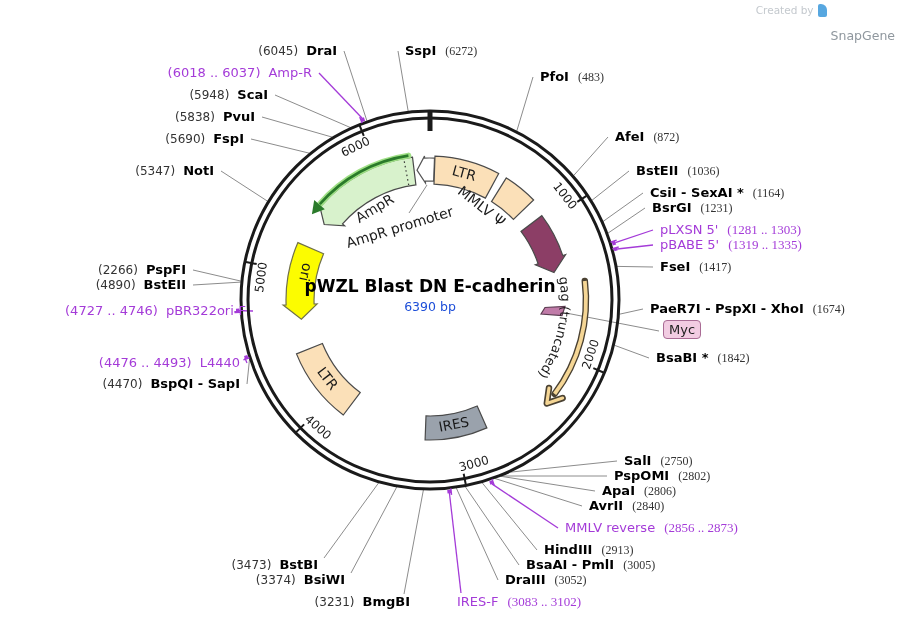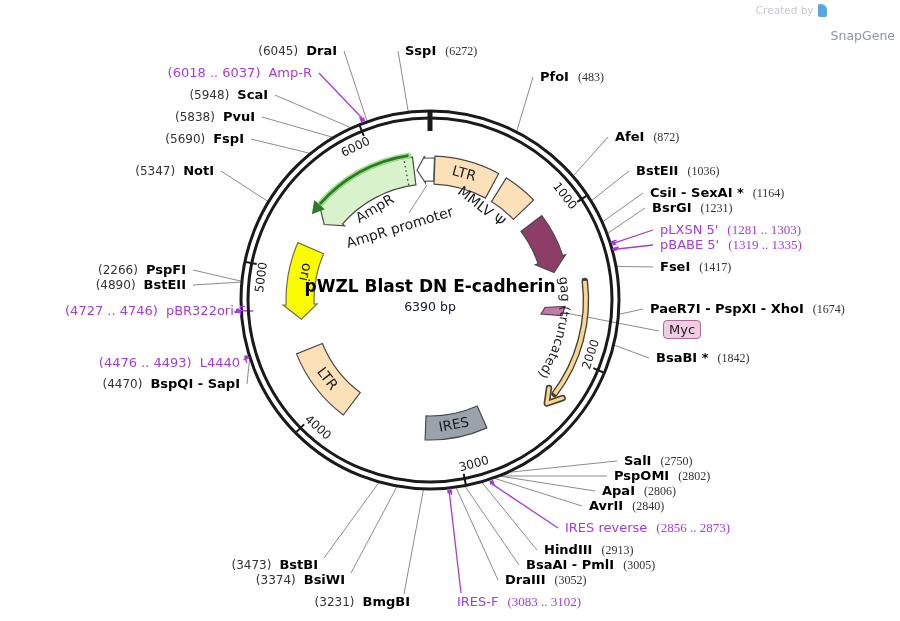--- a/index.html
+++ b/index.html
@@ -8,21 +8,21 @@
   #map{position:absolute;left:0;top:0;}
   .site-label{position:absolute;white-space:nowrap;font-size:12px;color:#333;line-height:16px;}
   .site-label .nm{font-weight:bold;color:#000;font-size:13px;}
   .site-label.sideL .nm{margin-left:8px;}
   .site-label.sideR .pos{margin-left:9px;font-family:Liberation Serif, serif;}
   .site-label.primer{color:#A43BD8;font-size:13px;}
   .site-label.primer .nm{font-weight:normal;color:#A43BD8;font-size:13px;}
   .alignR{}
   #title-block{position:absolute;left:280px;top:276px;width:300px;text-align:center;}
   #plasmid-title{font-size:17px;font-weight:bold;color:#000;}
-  #plasmid-length{font-size:12.5px;color:#0f172a;margin-top:3px;}
+  #plasmid-length{font-size:12.5px;color:#1d4ed8;margin-top:3px;}
   #myc-badge{position:absolute;left:663px;top:320px;background:#F2CCE2;border:1px solid #A96C95;
              border-radius:4px;padding:0 5px;font-size:13px;color:#222;line-height:17px;}
   #watermark{position:absolute;right:5px;top:4px;display:flex;align-items:flex-start;gap:4px;}
   #wm-created{font-size:10.5px;color:#C4C9CE;}
   #wm-logo{width:9px;height:13px;background:#57A7E0;border-radius:2px 6px 2px 2px;}
   #wm-brand{font-size:12.5px;color:#8F979E;font-weight:400;margin-top:24px;}
 </style>
 </head>
 <body>
 
@@ -150,21 +150,21 @@
       <span class="site-label sideR" style="left: 652px; top: 200px;"><span class="nm">BsrGI</span><span class="pos">(1231)</span></span>
       <span class="site-label sideR primer" style="left: 660px; top: 222px;"><span class="nm">pLXSN 5'</span><span class="pos">(1281 .. 1303)</span></span>
       <span class="site-label sideR primer" style="left: 660px; top: 237px; text-align: center;"><span class="nm">pBABE 5'</span><span class="pos">(1319 .. 1335)</span></span>
       <span class="site-label sideR" style="left: 660px; top: 259px;"><span class="nm">FseI</span><span class="pos">(1417)</span></span>
       <span class="site-label sideR" style="left: 650px; top: 301px;"><span class="nm">PaeR7I - PspXI - XhoI</span><span class="pos">(1674)</span></span>
       <span class="site-label sideR" style="left: 656px; top: 350px;"><span class="nm">BsaBI *</span><span class="pos">(1842)</span></span>
       <span class="site-label sideR" style="left: 624px; top: 453px;"><span class="nm">SalI</span><span class="pos">(2750)</span></span>
       <span class="site-label sideR" style="left: 614px; top: 468px;"><span class="nm">PspOMI</span><span class="pos">(2802)</span></span>
       <span class="site-label sideR" style="left: 602px; top: 483px;"><span class="nm">ApaI</span><span class="pos">(2806)</span></span>
       <span class="site-label sideR" style="left: 589px; top: 498px;"><span class="nm">AvrII</span><span class="pos">(2840)</span></span>
-      <span class="site-label sideR primer" style="left: 565px; top: 520px;"><span class="nm">IRES reverse</span><span class="pos">(2856 .. 2873)</span></span>
+      <span class="site-label sideR primer" style="left: 565px; top: 520px;"><span class="nm">MMLV reverse</span><span class="pos">(2856 .. 2873)</span></span>
       <span class="site-label sideR" style="left: 544px; top: 542px;"><span class="nm">HindIII</span><span class="pos">(2913)</span></span>
       <span class="site-label sideR" style="left: 526px; top: 557px;"><span class="nm">BsaAI - PmlI</span><span class="pos">(3005)</span></span>
       <span class="site-label sideR" style="left: 505px; top: 572px;"><span class="nm">DraIII</span><span class="pos">(3052)</span></span>
     </div>
   <div id="title-block">
     <div id="plasmid-title">pWZL Blast DN E-cadherin</div>
     <div id="plasmid-length">6390 bp</div>
   </div>
   <div id="myc-badge">Myc</div>
   <div id="watermark">

